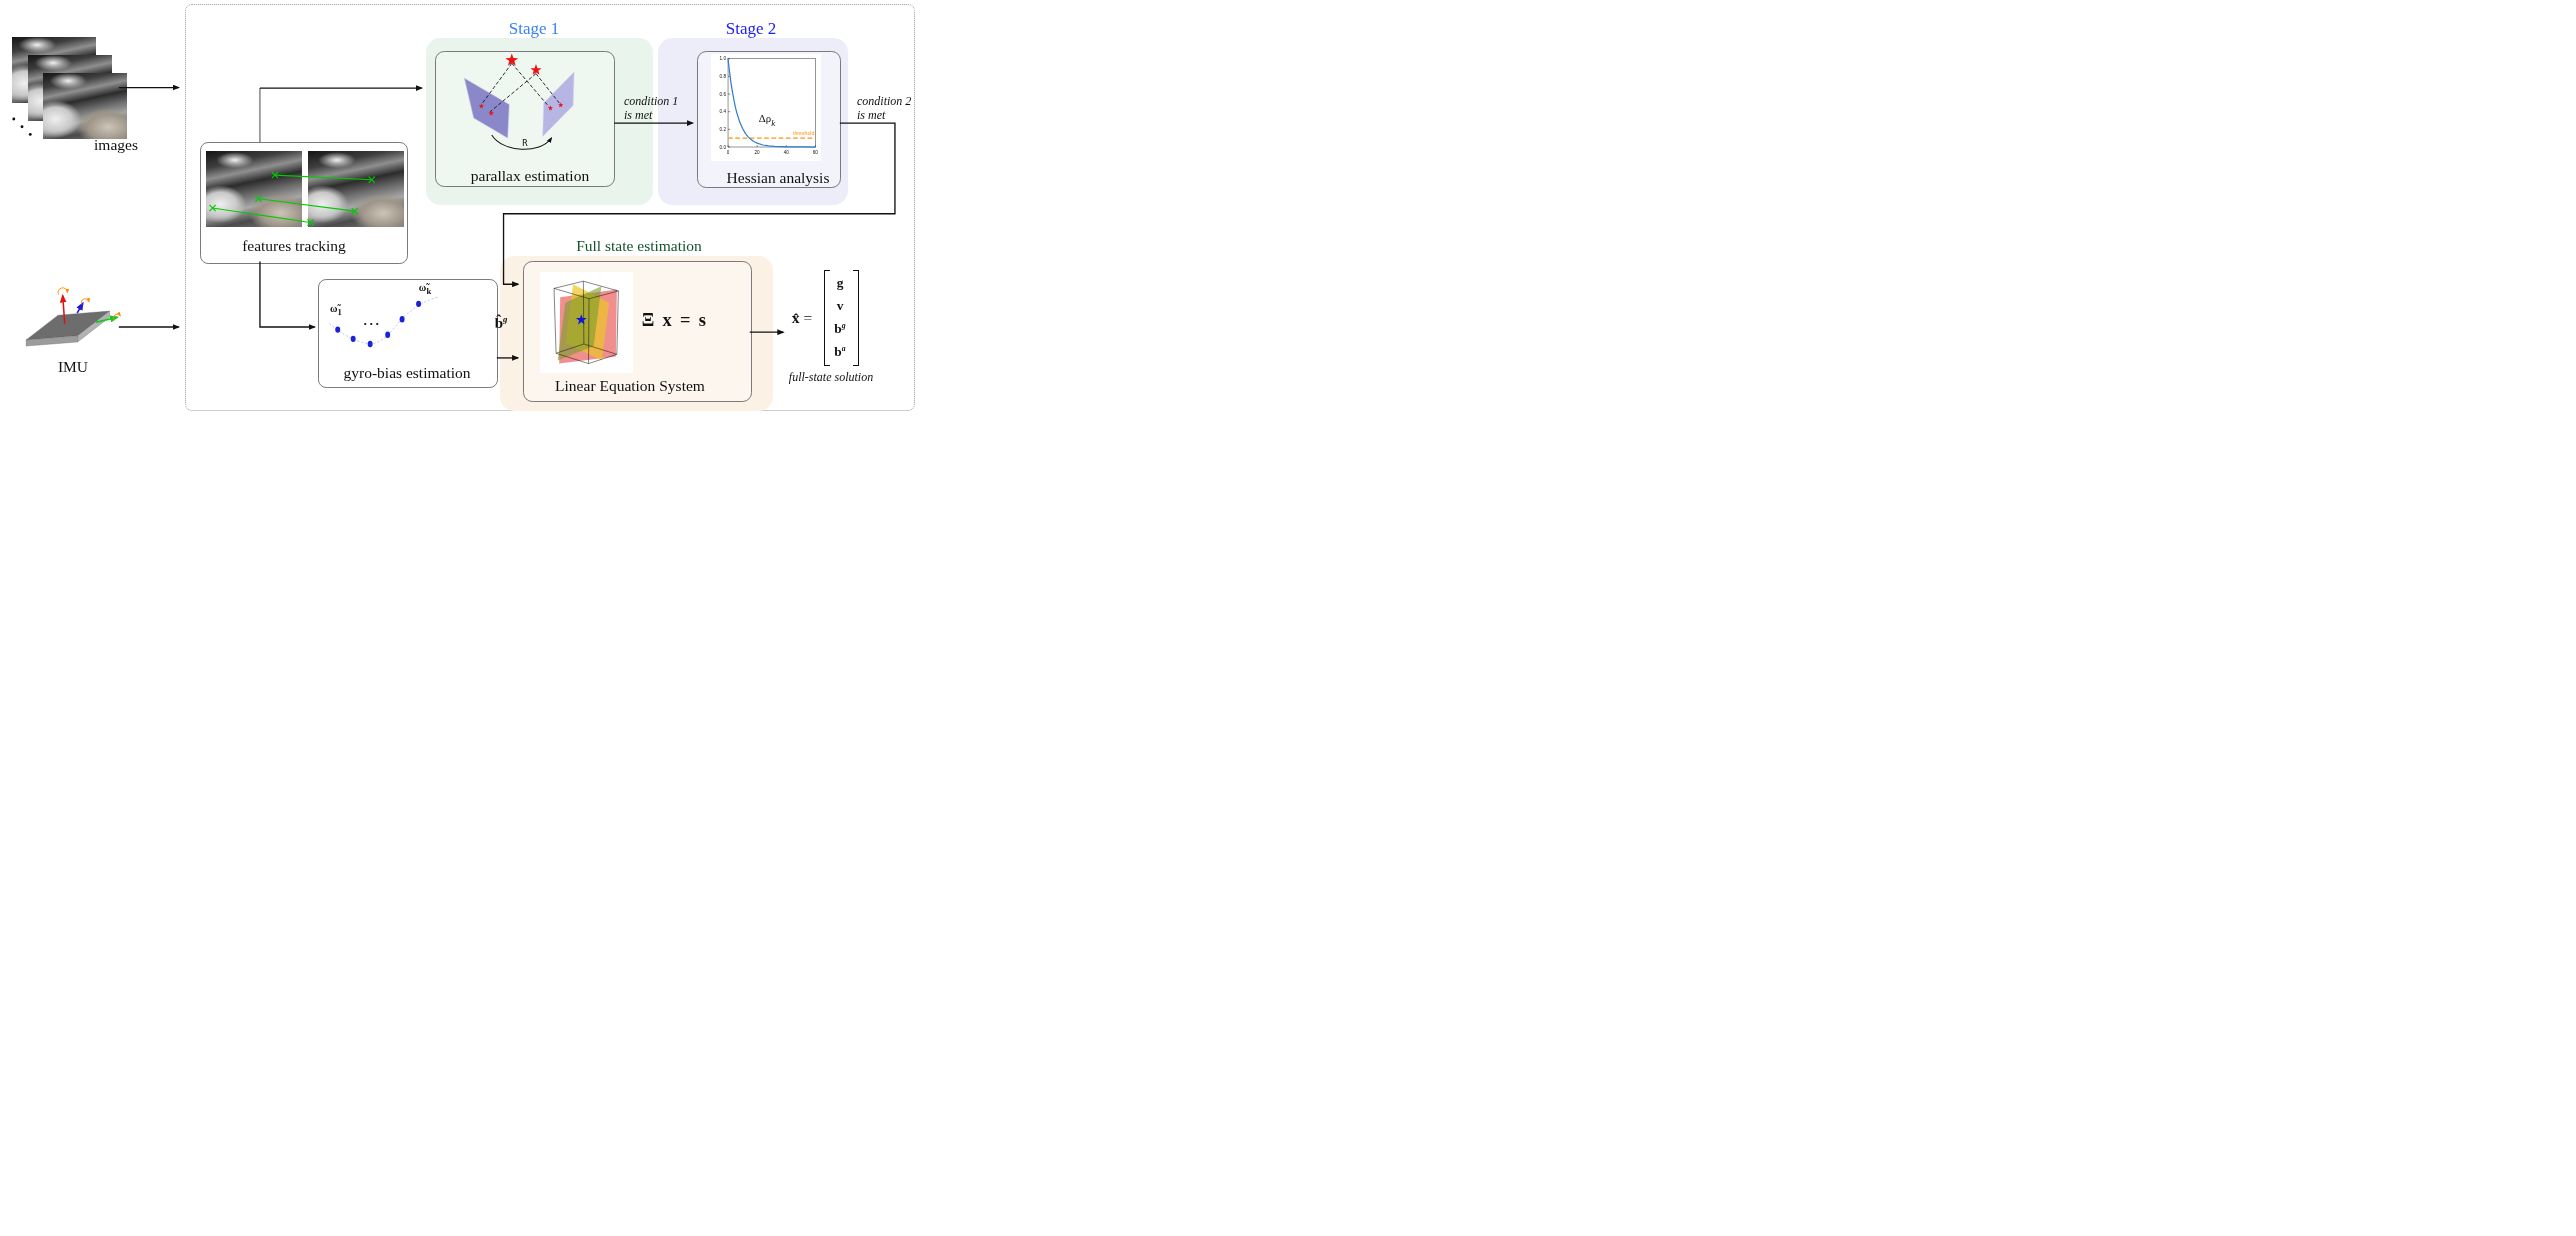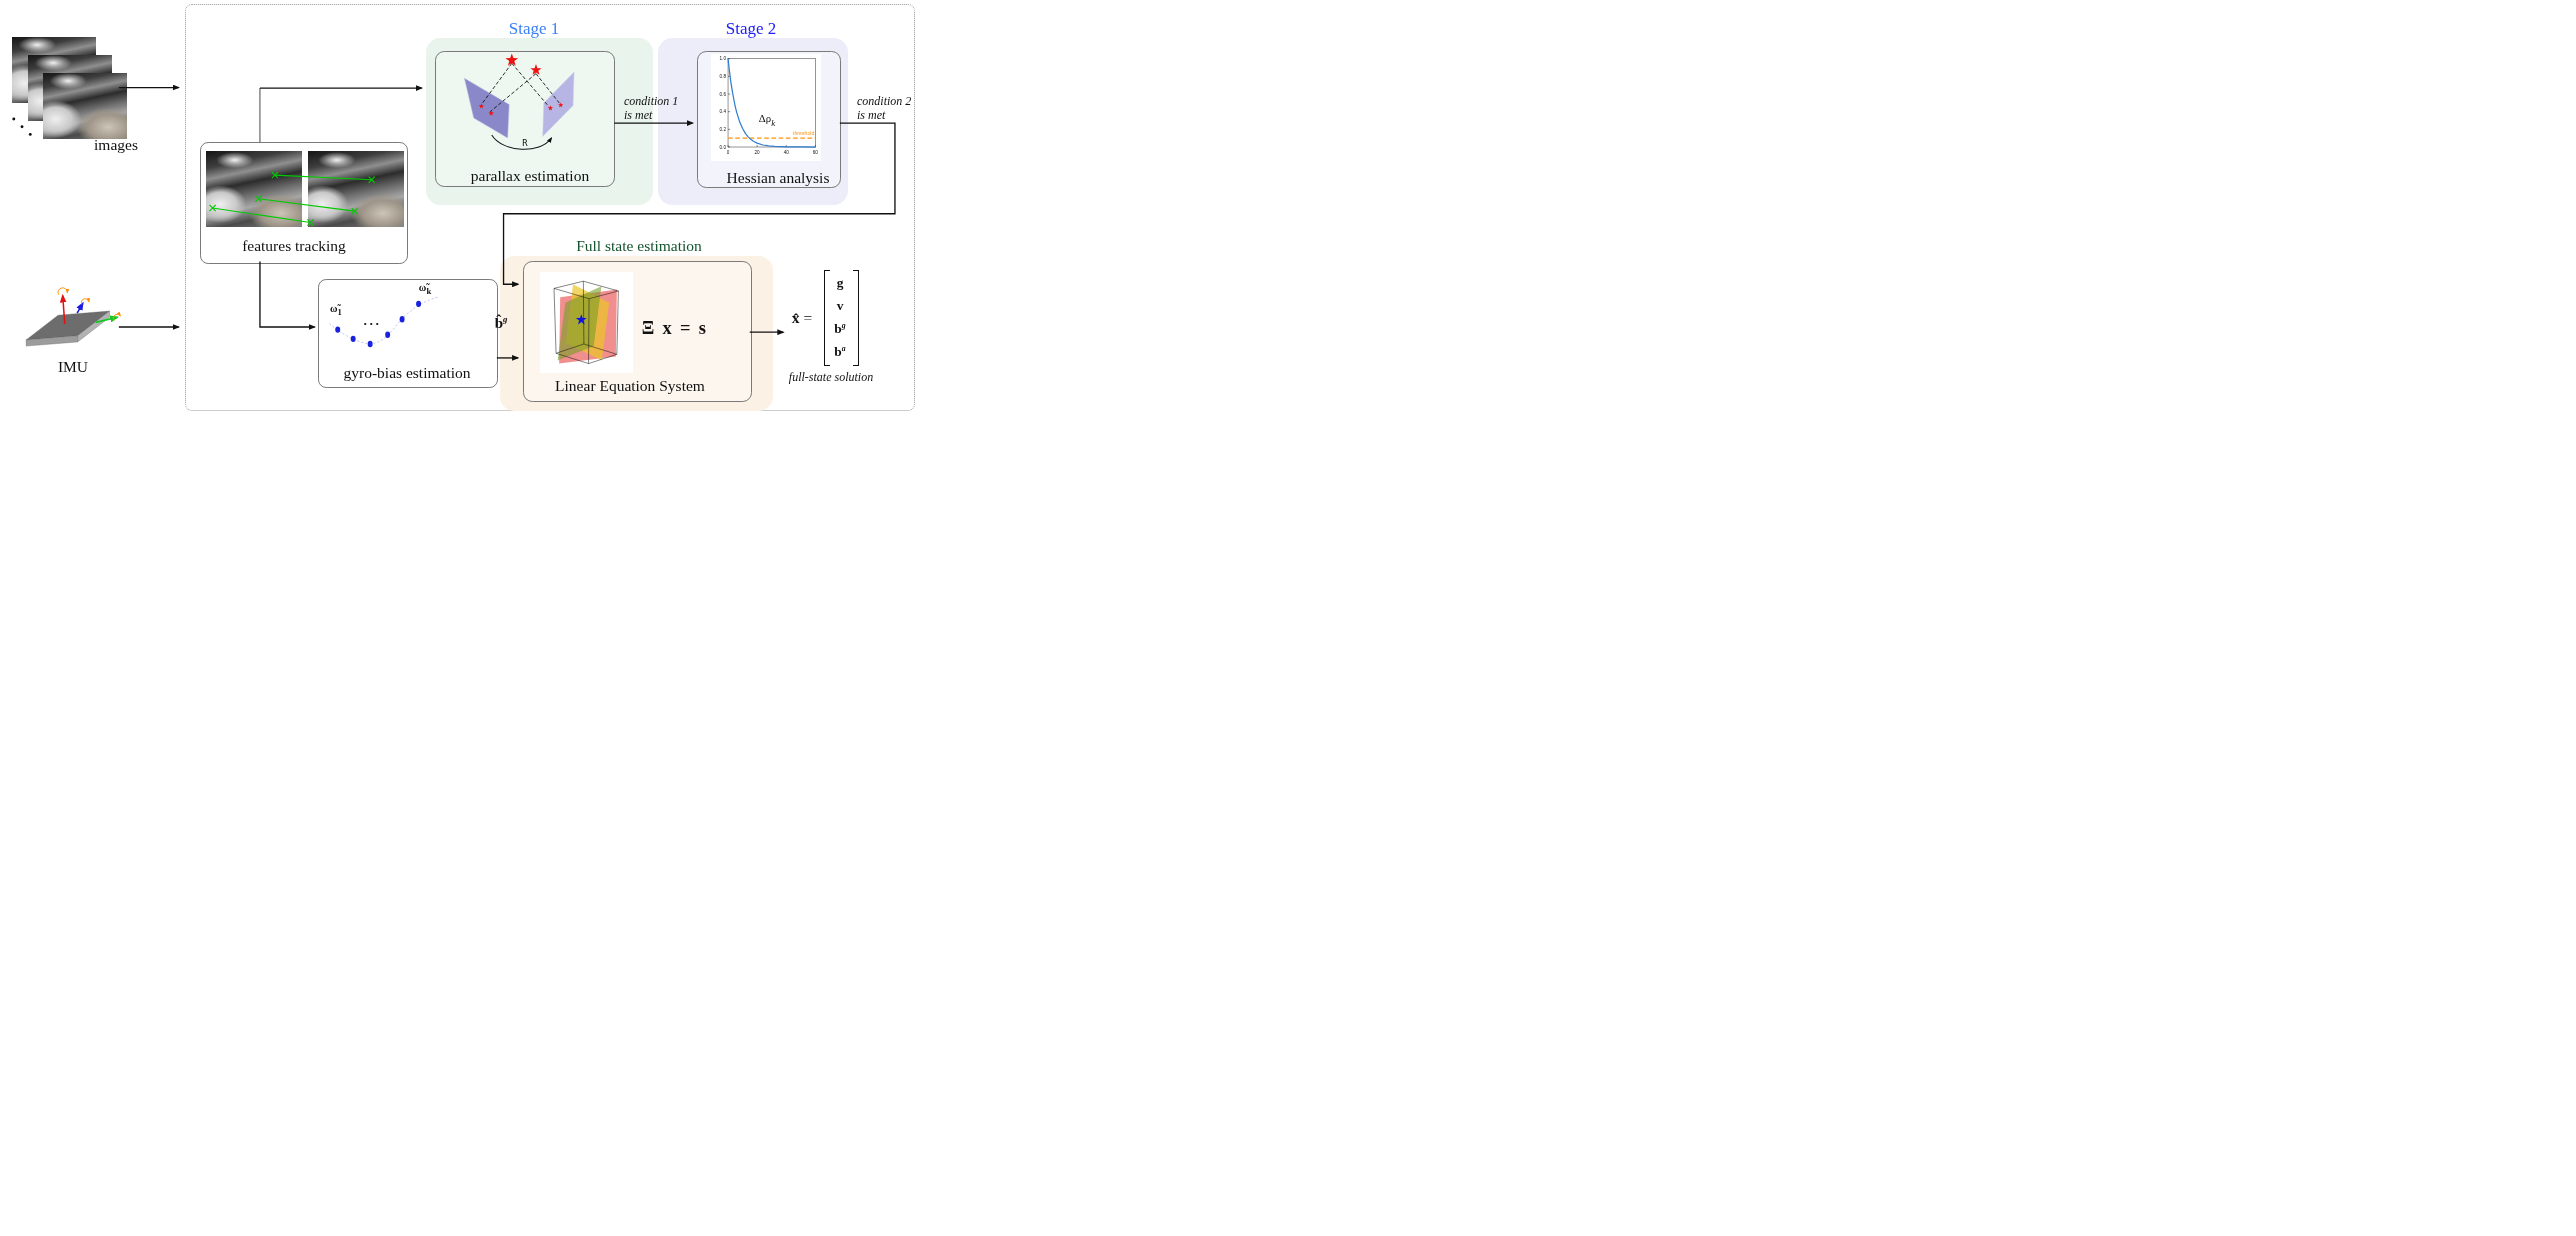--- a/index.html
+++ b/index.html
@@ -244,21 +244,21 @@
     <div>condition 2</div>
     <div>is met</div>
   </div>
 
   <div class="abs ctr" id="bias-label" style="left:501px;top:323px;text-align:center;"><span>b̂</span><sup>g</sup></div>
 
   <div class="abs ctr" id="omega1" style="left:336px;top:310px;"><span>ω̃</span><sub>1</sub></div>
   <div class="abs ctr" id="omegak" style="left:425px;top:289px;text-align:center;"><span>ω̃</span><sub>k</sub></div>
   <div class="abs ctr" id="cdots" style="left:372px;top:324px;">···</div>
 
-  <div class="abs ctr" id="xi-eq" style="left:674px;top:328px;">Ξ x = s</div>
+  <div class="abs ctr" id="xi-eq" style="left:674px;top:320px;">Ξ x = s</div>
   <div class="abs ctr" id="r-label" style="left:525px;top:143px;">R</div>
   <div class="abs ctr" id="delta-rho" style="left:767px;top:101px;margin-top:19px;"><span>Δρ</span><sub>k</sub></div>
 
   <div class="abs ctr" id="xhat-label" style="left:802px;top:318px;"><span class="mathbf">x̂</span> <span>=</span></div>
   <div class="abs bracket" id="brk-l"></div>
   <div class="abs bracket" id="brk-r"></div>
   <div class="abs" id="vec-entries">
     <div class="vecrow"><span>g</span><sup></sup></div>
     <div class="vecrow"><span>v</span><sup></sup></div>
     <div class="vecrow"><span>b</span><sup>g</sup></div>

